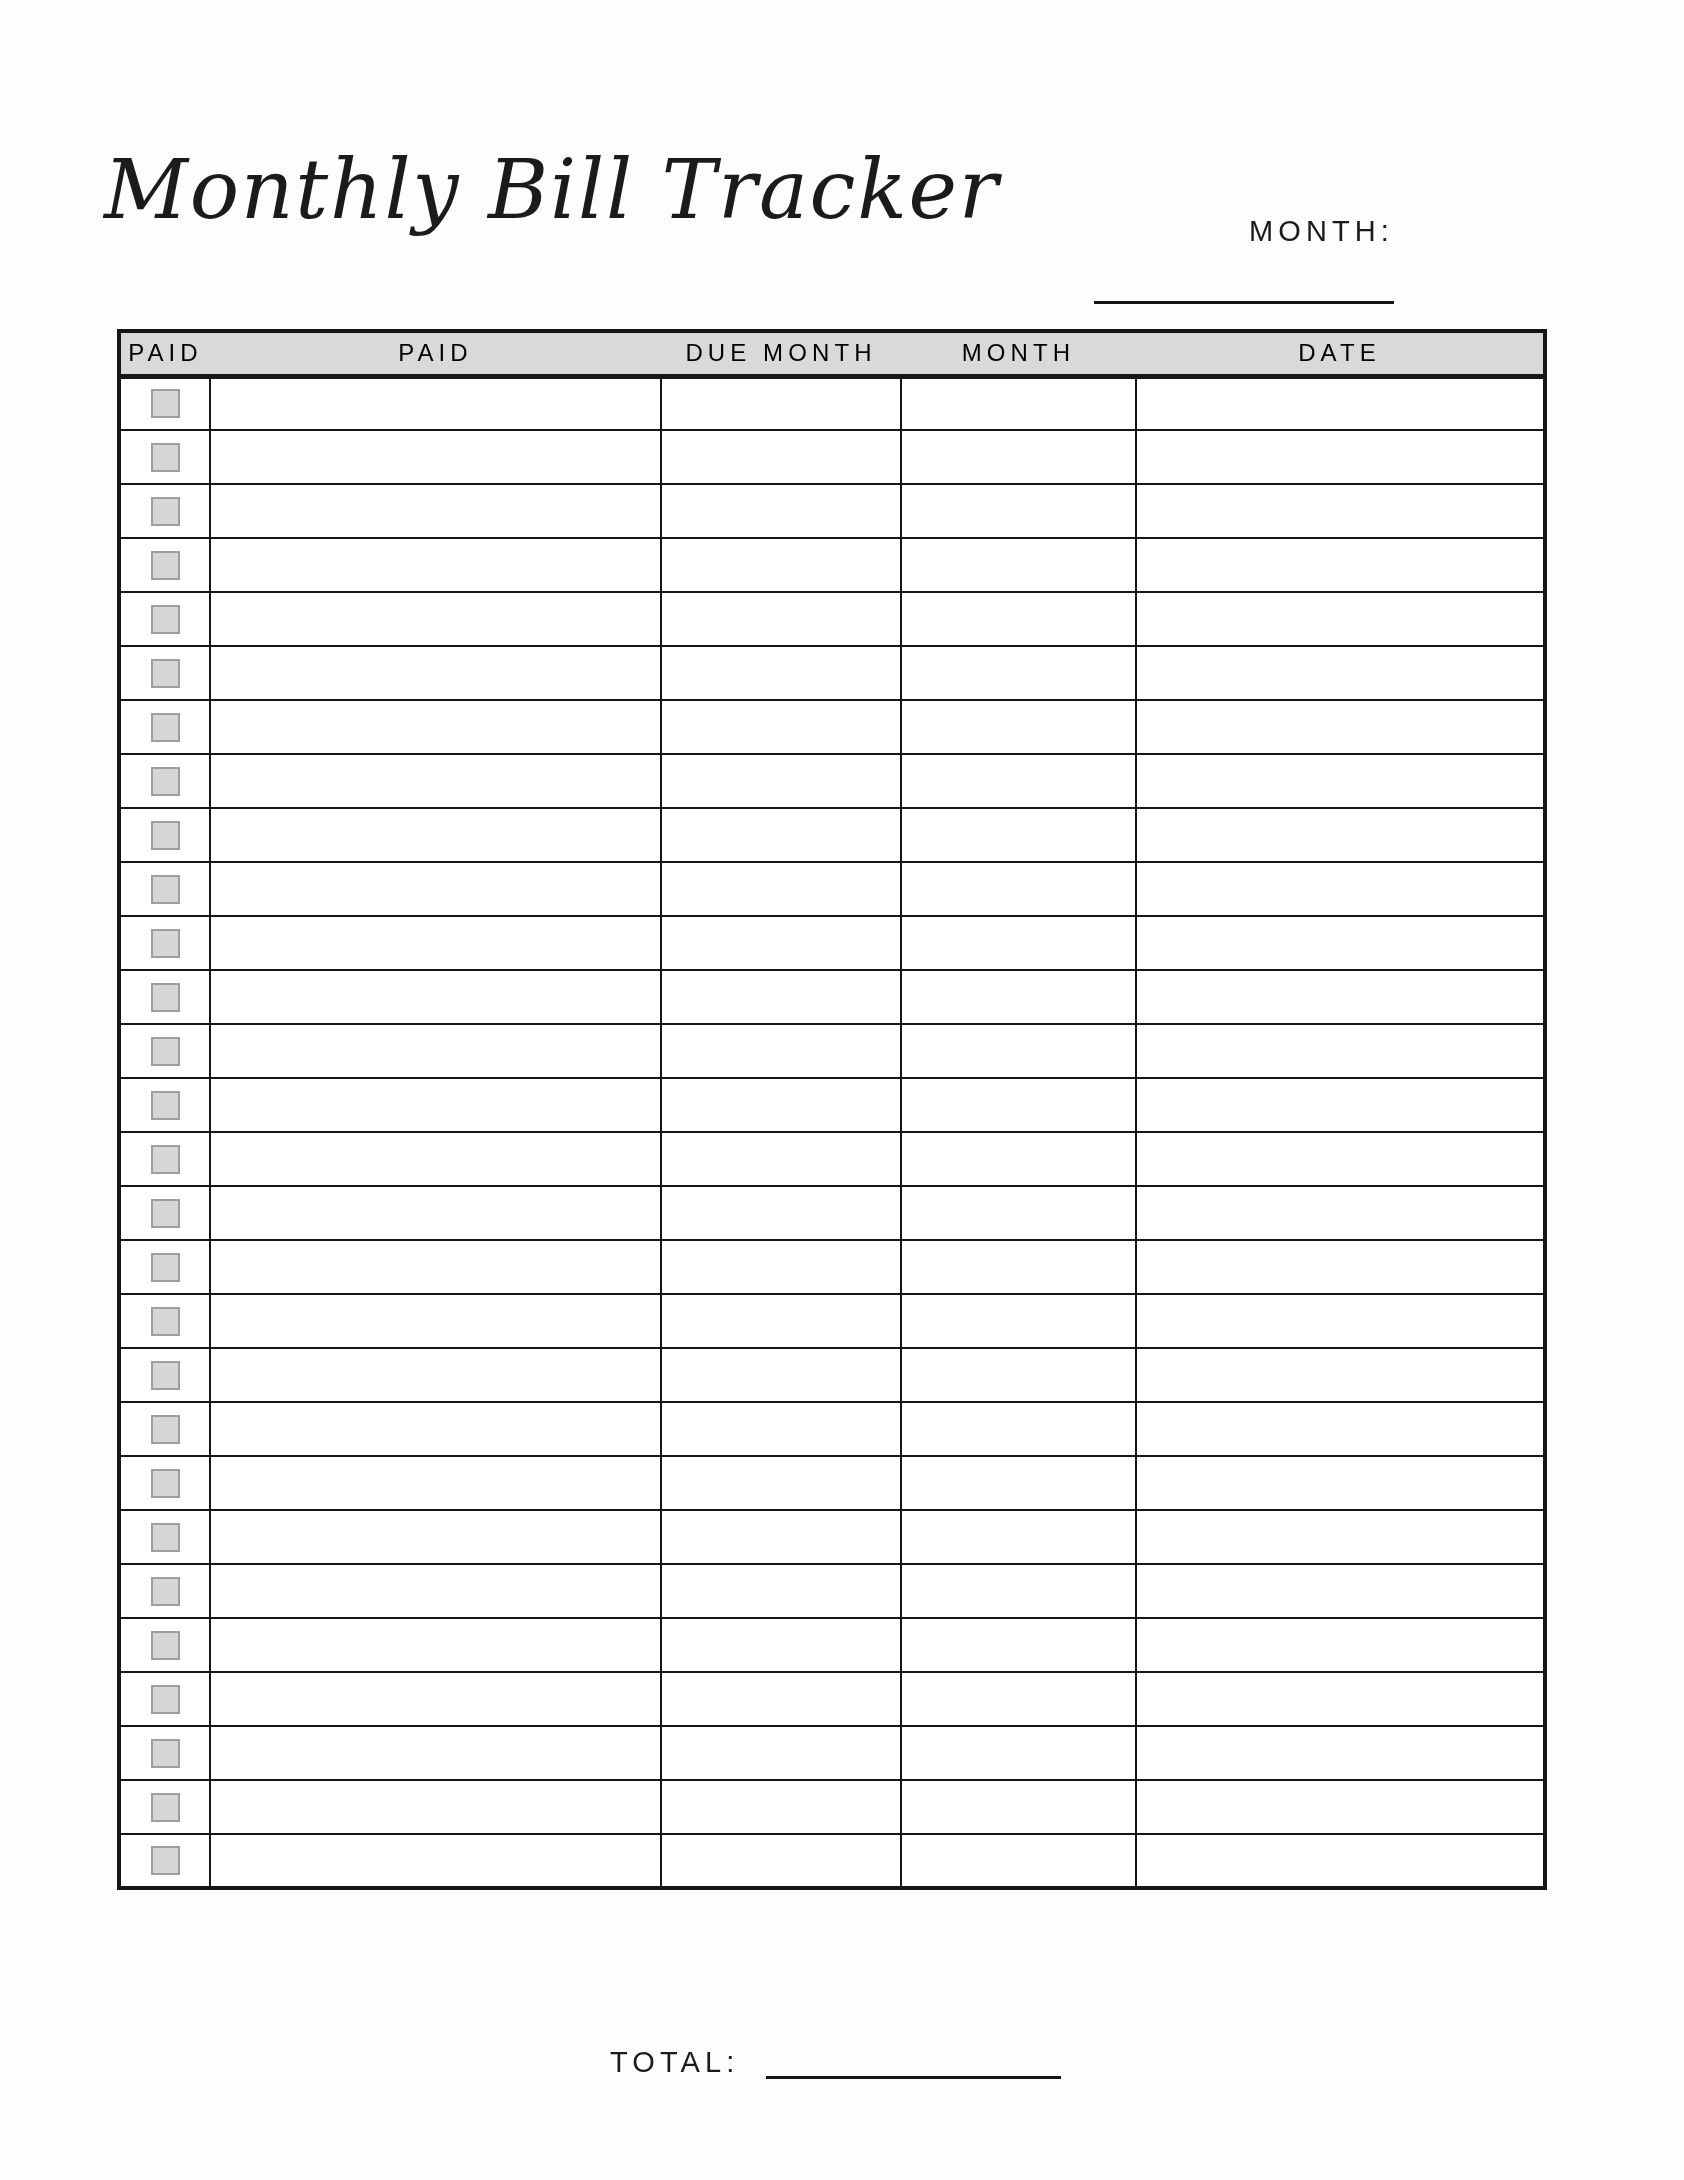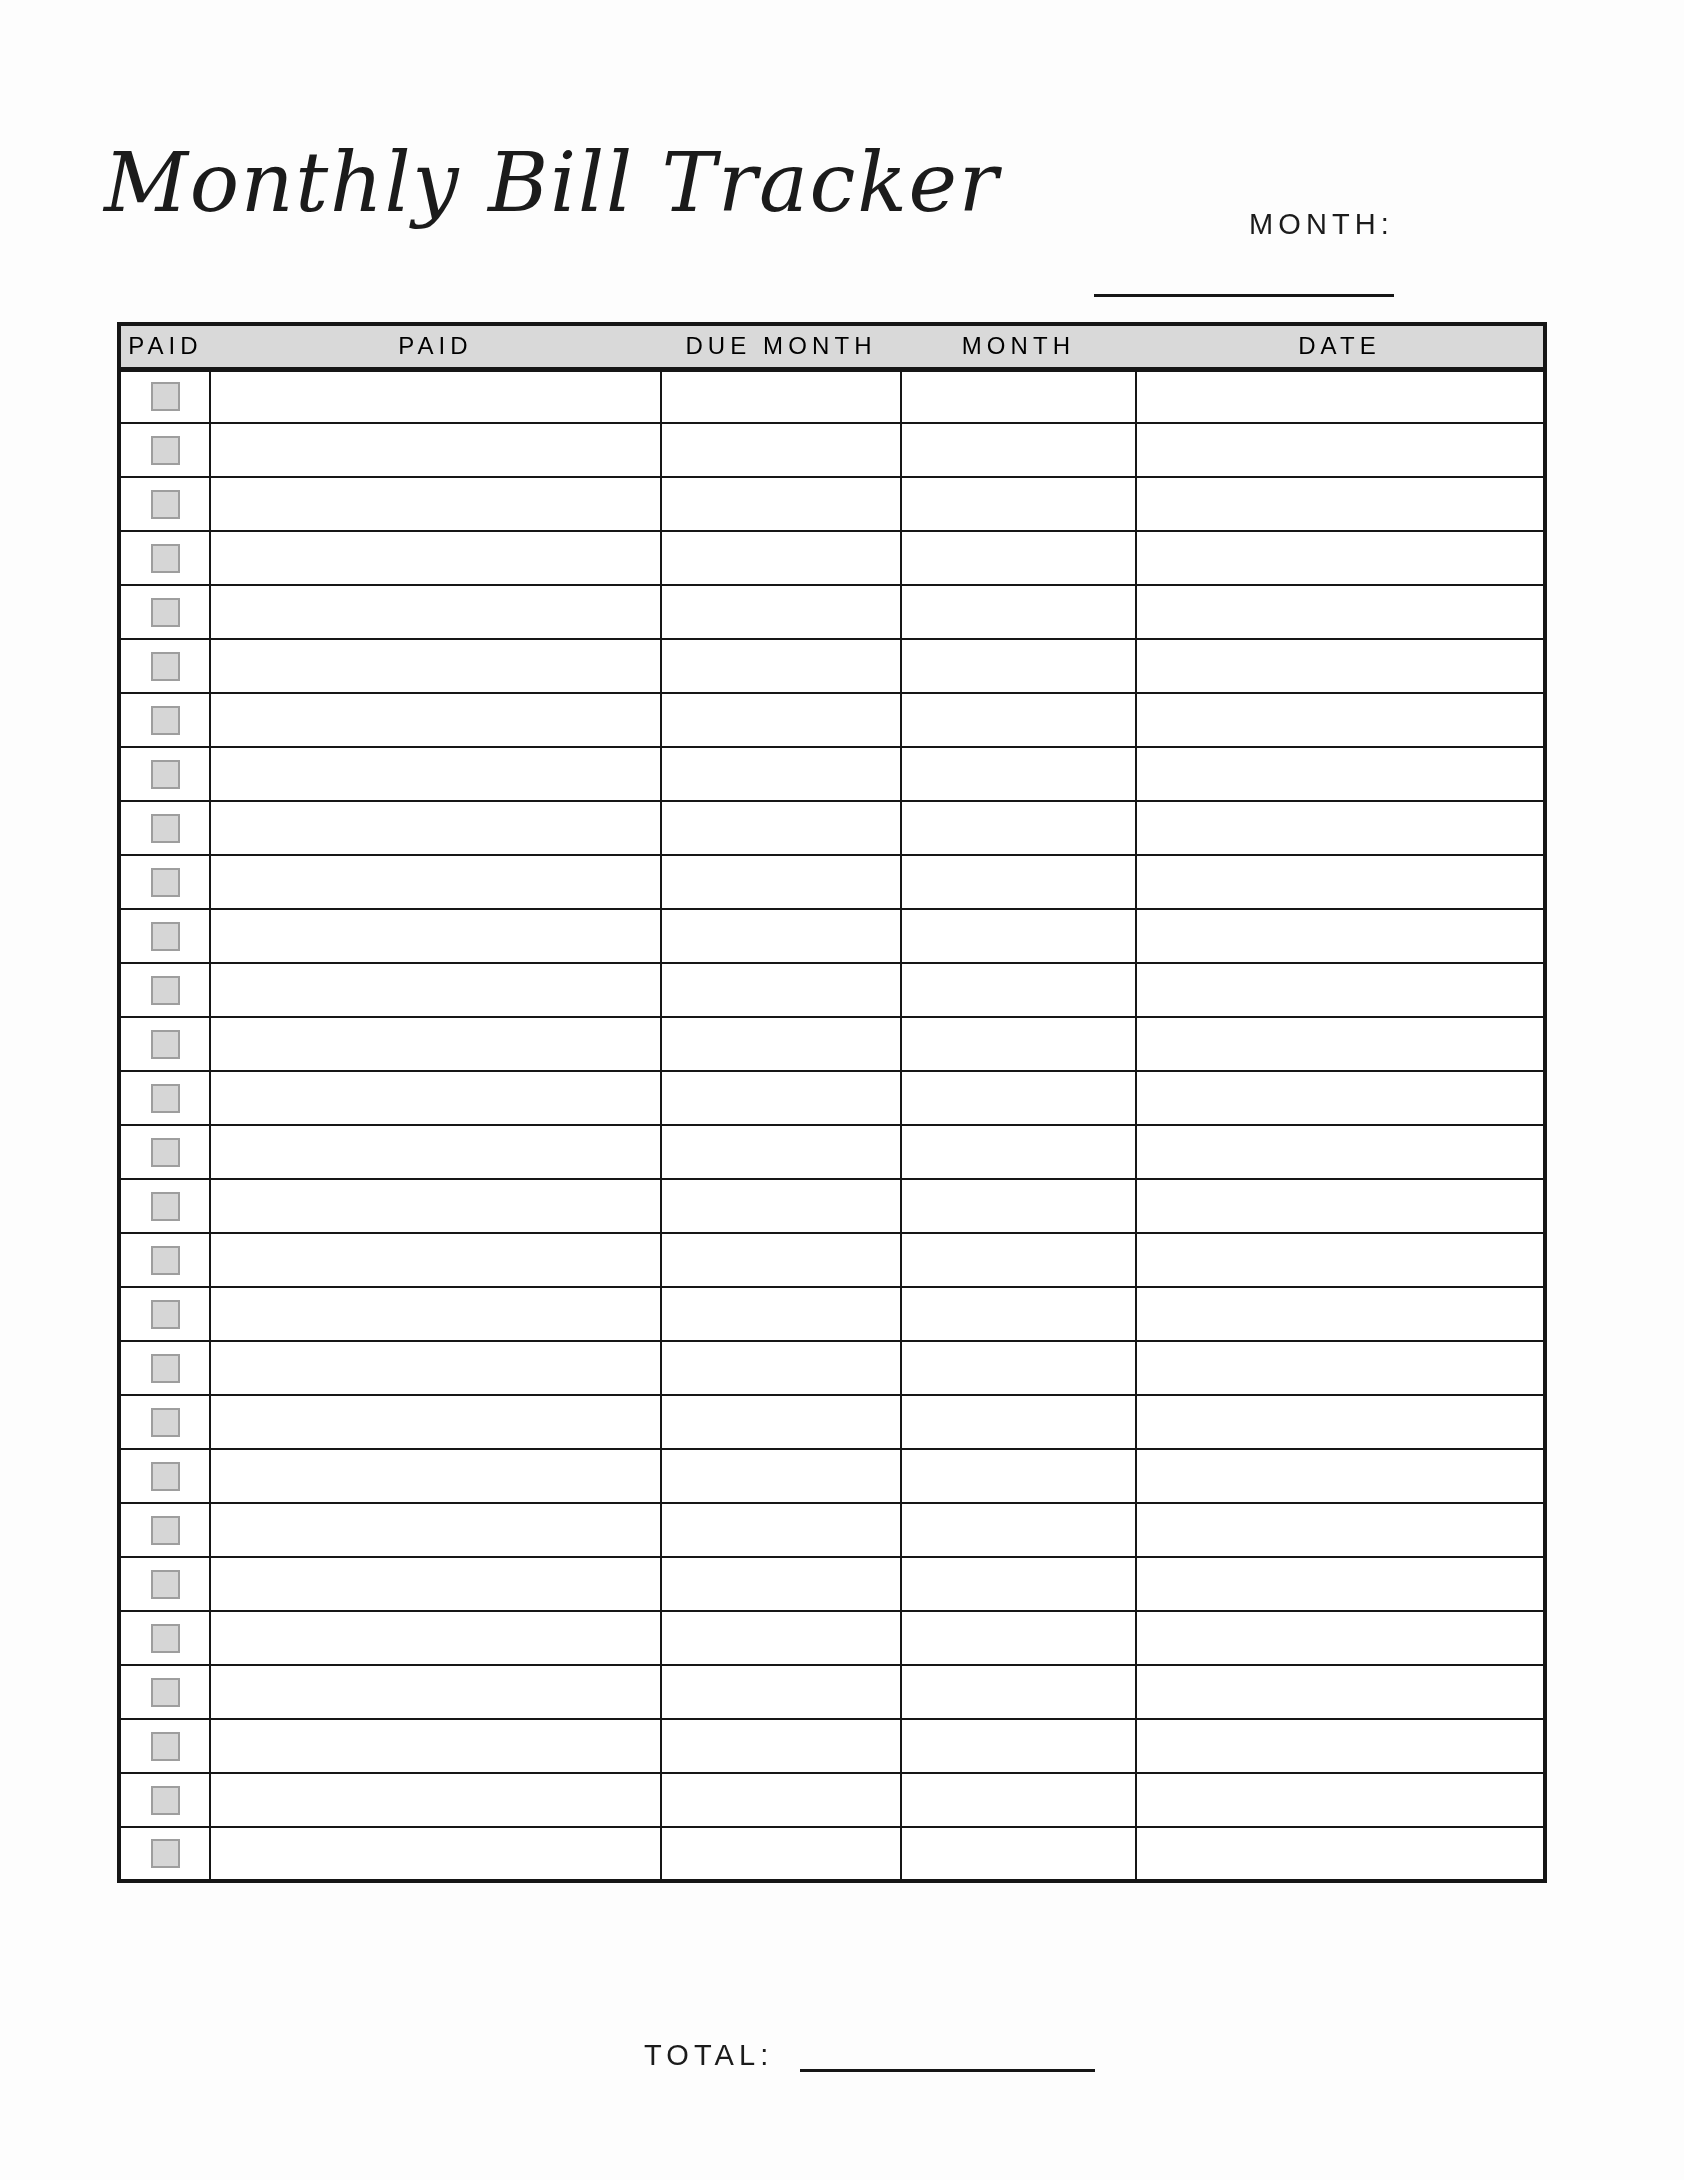--- a/index.html
+++ b/index.html
@@ -11,21 +11,21 @@
     --page-bg: #fdfdfd;
   }
   * { margin: 0; padding: 0; box-sizing: border-box; }
   html, body { width: 1685px; height: 2181px; }
   body {
     background: var(--page-bg);
     font-family: "Liberation Sans", sans-serif;
     color: var(--text-color);
     position: relative;
   }
-  .page { position: absolute; inset: 0; }
+  .page { position: absolute; inset: 0; margin-top: 7px; }
 
   
   .title {
     position: absolute;
     left: 104px;
     top: 135px;
     font-family: "DejaVu Serif", serif;
     font-style: italic;
     font-weight: 500;
     font-size: 82px;
@@ -50,21 +50,21 @@
   .blank-line {
     display: inline-block;
     border-bottom: 3.4px solid var(--border-color);
     height: 34px;
     text-align: center;
     font-size: 25.6px;
     letter-spacing: 1.7px;
   }
   .month-field { left: 1094px; top: 208px; flex-direction: column; }
   .month-field .blank-line { width: 300px; }
-  .total-field { left: 644px; top: 2038px; gap: 27px; }
+  .total-field { left: 610px; top: 2038px; gap: 27px; }
   .total-field .blank-line { width: 295px; }
 
   
   table.bills {
     position: absolute;
     left: 117px;
     top: 322px;
     width: 1427px;
     table-layout: fixed;
     border-collapse: collapse;

